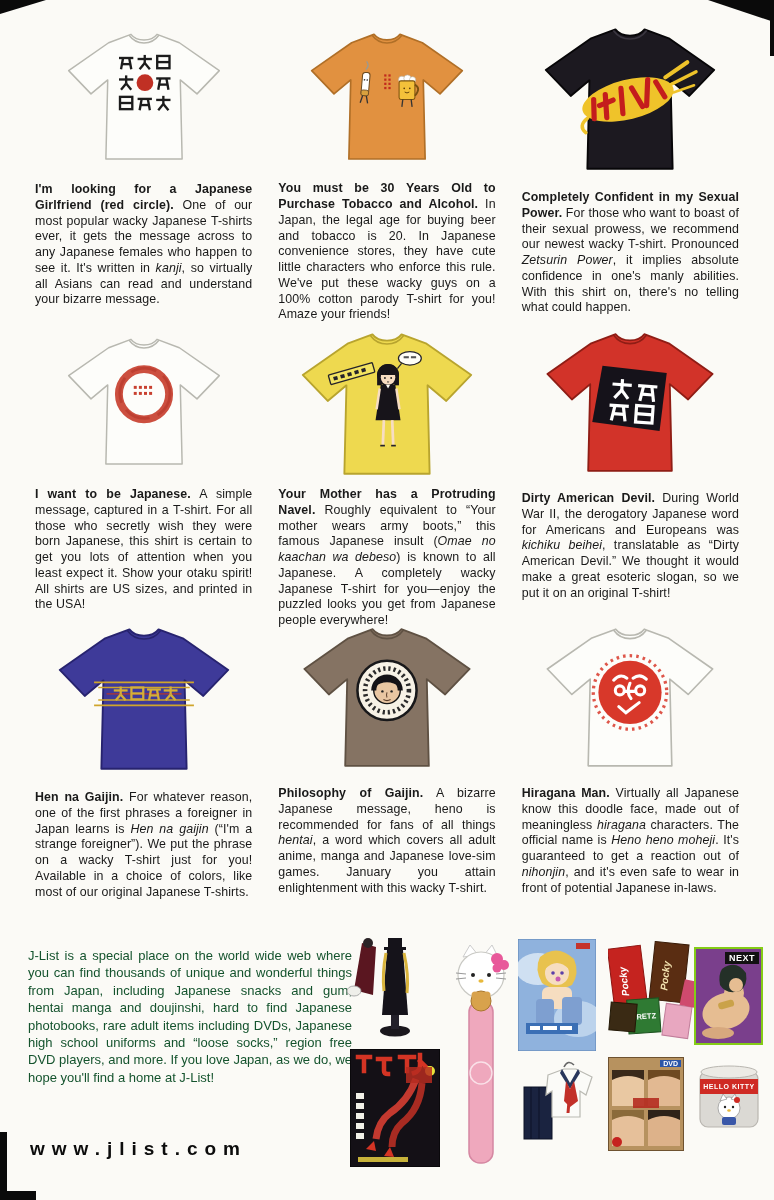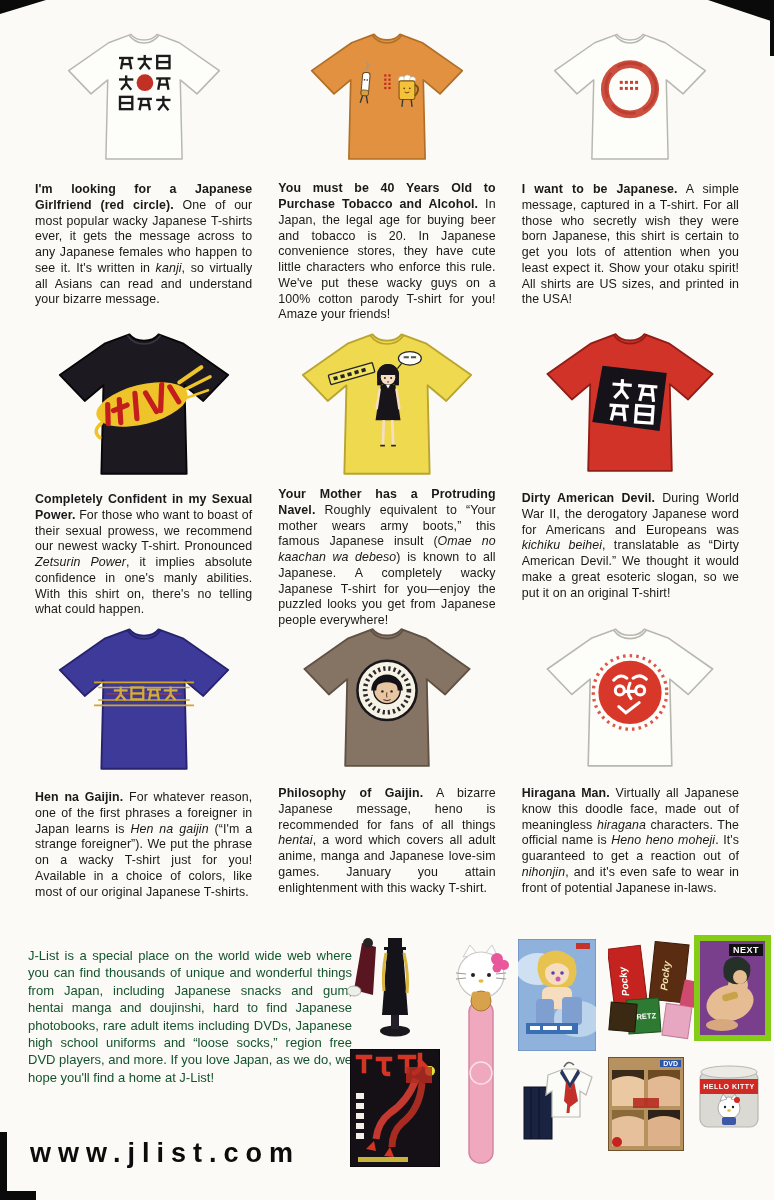--- a/index.html
+++ b/index.html
@@ -13,21 +13,21 @@
   .cell{display:flex;flex-direction:column;align-items:center;}
   .shirt-area{display:flex;align-items:flex-start;justify-content:center;width:100%;}
   .row1 .shirt-area{height:150px;padding-top:8px;}
   .row2 .shirt-area{height:164px;padding-top:2px;}
   .row3 .shirt-area{height:160px;padding-top:2px;}
   .desc{margin:6px 0 0 0;padding:0 5px;font-size:12.4px;line-height:1.27;color:#191919;
         text-align:justify;letter-spacing:0.1px;}
   .footer{position:absolute;left:0;top:922px;width:774px;height:278px;}
   .about{position:absolute;left:28px;top:12px;width:324px;font-size:13px;line-height:1.34;
          color:#14532d;text-align:justify;}
-  .url{position:absolute;left:30px;top:216px;font-weight:700;font-size:27px;letter-spacing:7px;color:#0c0c0c;}
+  .url{position:absolute;left:30px;top:216px;font-weight:700;font-size:19px;letter-spacing:7px;color:#0c0c0c;}
   .collage{position:absolute;left:340px;top:3px;width:434px;height:272px;}
   .citem{position:absolute;}
   .next-label{position:absolute;right:2px;top:3px;background:#111;color:#fff;font-weight:700;
               font-size:9px;padding:1px 4px;letter-spacing:0.5px;}
   .dvd-label{position:absolute;right:2px;top:2px;background:#2a55a8;color:#fff;font-weight:700;
              font-size:7px;padding:0 3px;}
   
   .tl-corner{position:absolute;top:0;left:0;width:0;height:0;border-top:14px solid #0a0a0a;border-right:46px solid transparent;}
   .tr-corner{position:absolute;top:0;right:0;width:0;height:0;border-top:22px solid #0a0a0a;border-left:66px solid transparent;}
   .tr-edge{position:absolute;top:18px;right:0;width:4px;height:38px;background:#0a0a0a;}
@@ -135,45 +135,21 @@
             <rect x="0" y="5" width="17" height="20" rx="2" fill="#f3c13a" stroke="#7a520f" stroke-width="1.1"></rect>
             <path d="M17,9 q7,4 0,12" fill="none" stroke="#7a520f" stroke-width="2"></path>
             <circle cx="5.5" cy="13" r="0.9" fill="#5a3c08"></circle>
               <circle cx="11.5" cy="13" r="0.9" fill="#5a3c08"></circle>
             <path d="M6,17 q2.5,2 5,0" fill="none" stroke="#5a3c08" stroke-width="1"></path>
             <line x1="4" y1="25" x2="3" y2="33" stroke="#333" stroke-width="1.4"></line>
             <line x1="13" y1="25" x2="14" y2="33" stroke="#333" stroke-width="1.4"></line>
           </g>
         </svg>
       </div>
-      <p class="desc"><span class="b">You must be 40 Years Old to Purchase Tobacco and Alcohol.</span><span> In Japan, the legal age for buying beer and tobacco is 20. In Japanese convenience stores, they have cute little characters who enforce this rule. We've put these wacky guys on a 100% cotton parody T-shirt for you! Amaze your friends!</span></p>
-    </div>
-
-    <div class="cell row1">
-      <div class="shirt-area">
-        <svg viewBox="0 0 200 150" width="186">
-          <path d="M62,18 L86,9 C92,17 108,17 114,9 L138,18 L181,48 L157,73 L139,58 L141,143 L59,143 L61,58 L43,73 L19,48 Z" fill="#fdfdfa" stroke="#b8b8b0" stroke-width="1.6" stroke-linejoin="round"></path>
-          <path d="M84,10 C92,21 108,21 116,10" fill="none" stroke="#b8b8b0" stroke-width="1.6"></path>
-          <g>
-            <circle cx="100" cy="68" r="27" fill="none" stroke="#c8402f" stroke-width="8.5" opacity="0.92"></circle>
-            <circle cx="101" cy="67" r="27" fill="none" stroke="#b03023" stroke-width="3" opacity="0.5" stroke-dasharray="28 9"></circle>
-            <g fill="#c8402f">
-              <rect x="89" y="59" width="3.2" height="3.2"></rect>
-                <rect x="94.5" y="59" width="3.2" height="3.2"></rect>
-              <rect x="100" y="59" width="3.2" height="3.2"></rect>
-                <rect x="105.5" y="59" width="3.2" height="3.2"></rect>
-              <rect x="89" y="65.5" width="3.2" height="3.2"></rect>
-                <rect x="94.5" y="65.5" width="3.2" height="3.2"></rect>
-              <rect x="100" y="65.5" width="3.2" height="3.2"></rect>
-                <rect x="105.5" y="65.5" width="3.2" height="3.2"></rect>
-            </g>
-          </g>
-        </svg>
-      </div>
-      <p class="desc"><span class="b">I want to be Japanese.</span><span> A simple message, captured in a T-shirt. For all those who secretly wish they were born Japanese, this shirt is certain to get you lots of attention when you least expect it. Show your otaku spirit! All shirts are US sizes, and printed in the USA!</span></p>
+      <p class="desc"><span class="b">You must be 30 Years Old to Purchase Tobacco and Alcohol.</span><span> In Japan, the legal age for buying beer and tobacco is 20. In Japanese convenience stores, they have cute little characters who enforce this rule. We've put these wacky guys on a 100% cotton parody T-shirt for you! Amaze your friends!</span></p>
     </div>
 
     <div class="cell row2">
       <div class="shirt-area">
         <svg viewBox="0 0 200 150" width="208">
           <path d="M62,18 L86,9 C92,17 108,17 114,9 L138,18 L181,48 L157,73 L139,58 L141,143 L59,143 L61,58 L43,73 L19,48 Z" fill="#1c1920" stroke="#070608" stroke-width="1.8" stroke-linejoin="round"></path>
           <path d="M84,10 C92,21 108,21 116,10" fill="none" stroke="#3a3640" stroke-width="1.6"></path>
           <g transform="rotate(-14 100 76)">
             <ellipse cx="98" cy="76" rx="45" ry="19" fill="#efc32a"></ellipse>
             <path d="M138,64 l24,-9" stroke="#efc32a" stroke-width="4" stroke-linecap="round"></path>
@@ -186,20 +162,44 @@
               <line x1="70" y1="75" x2="84" y2="73"></line>
               <line x1="94" y1="64" x2="90" y2="88"></line>
               <line x1="104" y1="66" x2="110" y2="86"></line>
               <line x1="121" y1="62" x2="114" y2="86"></line>
               <line x1="128" y1="66" x2="133" y2="82"></line>
             </g>
           </g>
         </svg>
       </div>
       <p class="desc"><span class="b">Completely Confident in my Sexual Power.</span><span> For those who want to boast of their sexual prowess, we recommend our newest wacky T-shirt. Pronounced </span><span class="i">Zetsurin Power</span><span>, it implies absolute confidence in one's manly abilities. With this shirt on, there's no telling what could happen.</span></p>
+    </div>
+
+    <div class="cell row1">
+      <div class="shirt-area">
+        <svg viewBox="0 0 200 150" width="186">
+          <path d="M62,18 L86,9 C92,17 108,17 114,9 L138,18 L181,48 L157,73 L139,58 L141,143 L59,143 L61,58 L43,73 L19,48 Z" fill="#fdfdfa" stroke="#b8b8b0" stroke-width="1.6" stroke-linejoin="round"></path>
+          <path d="M84,10 C92,21 108,21 116,10" fill="none" stroke="#b8b8b0" stroke-width="1.6"></path>
+          <g>
+            <circle cx="100" cy="68" r="27" fill="none" stroke="#c8402f" stroke-width="8.5" opacity="0.92"></circle>
+            <circle cx="101" cy="67" r="27" fill="none" stroke="#b03023" stroke-width="3" opacity="0.5" stroke-dasharray="28 9"></circle>
+            <g fill="#c8402f">
+              <rect x="89" y="59" width="3.2" height="3.2"></rect>
+                <rect x="94.5" y="59" width="3.2" height="3.2"></rect>
+              <rect x="100" y="59" width="3.2" height="3.2"></rect>
+                <rect x="105.5" y="59" width="3.2" height="3.2"></rect>
+              <rect x="89" y="65.5" width="3.2" height="3.2"></rect>
+                <rect x="94.5" y="65.5" width="3.2" height="3.2"></rect>
+              <rect x="100" y="65.5" width="3.2" height="3.2"></rect>
+                <rect x="105.5" y="65.5" width="3.2" height="3.2"></rect>
+            </g>
+          </g>
+        </svg>
+      </div>
+      <p class="desc"><span class="b">I want to be Japanese.</span><span> A simple message, captured in a T-shirt. For all those who secretly wish they were born Japanese, this shirt is certain to get you lots of attention when you least expect it. Show your otaku spirit! All shirts are US sizes, and printed in the USA!</span></p>
     </div>
 
     <div class="cell row2">
       <div class="shirt-area">
         <svg viewBox="0 0 200 150" width="208">
           <path d="M62,18 L86,9 C92,17 108,17 114,9 L138,18 L181,48 L157,73 L139,58 L141,143 L59,143 L61,58 L43,73 L19,48 Z" fill="#eed94f" stroke="#b8a42e" stroke-width="1.8" stroke-linejoin="round"></path>
           <path d="M84,10 C92,21 108,21 116,10" fill="none" stroke="#b8a42e" stroke-width="1.6"></path>
           <g transform="rotate(-16 66 47)">
             <rect x="44" y="42" width="44" height="9.5" rx="1" fill="#f3e460" stroke="#25232a" stroke-width="1.3"></rect>
             <g fill="#25232a">
@@ -412,21 +412,21 @@
         </g>
         <g transform="rotate(-4 35 78)">
           <rect x="20" y="58" width="32" height="34" fill="#2f7a33" stroke="#1d5220" stroke-width="1"></rect>
           <text x="36" y="78" fill="#fff" font-weight="bold" font-size="7.5" text-anchor="middle">PRETZ</text>
         </g>
         <rect x="2" y="62" width="26" height="28" transform="rotate(5 15 76)" fill="#3a2a14" stroke="#221806" stroke-width="1"></rect>
         <rect x="56" y="64" width="26" height="32" transform="rotate(8 69 80)" fill="#e8a7c0" stroke="#c07d9a" stroke-width="1"></rect>
         <rect x="74" y="40" width="20" height="26" transform="rotate(12 84 53)" fill="#cf4a6e"></rect>
       </svg>
 
-      <div class="citem" style="left:354px;top:10px;width:65px;height:94px;background:#7a3f8c;border:6px solid #84cc16">
+      <div class="citem" style="left:354px;top:22px;width:65px;height:94px;background:#7a3f8c;border:2px solid #84cc16">
         <div class="next-label">NEXT</div>
         <svg width="65" height="94" viewBox="0 0 65 94">
           <ellipse cx="30" cy="62" rx="24" ry="18" fill="#e6bd92" transform="rotate(-18 30 62)"></ellipse>
           <ellipse cx="38" cy="44" rx="10" ry="12" fill="#e6bd92"></ellipse>
           <path d="M26,20 q14,-10 24,4 q2,12 -6,18 q-14,4 -20,-6 q-2,-10 2,-16" fill="#243028"></path>
           <circle cx="40" cy="36" r="7" fill="#e6bd92"></circle>
           <rect x="22" y="52" width="16" height="7" rx="3" fill="#caa249" transform="rotate(-15 30 55)"></rect>
           <ellipse cx="22" cy="84" rx="16" ry="6" fill="#d7a87e"></ellipse>
         </svg>
       </div>

